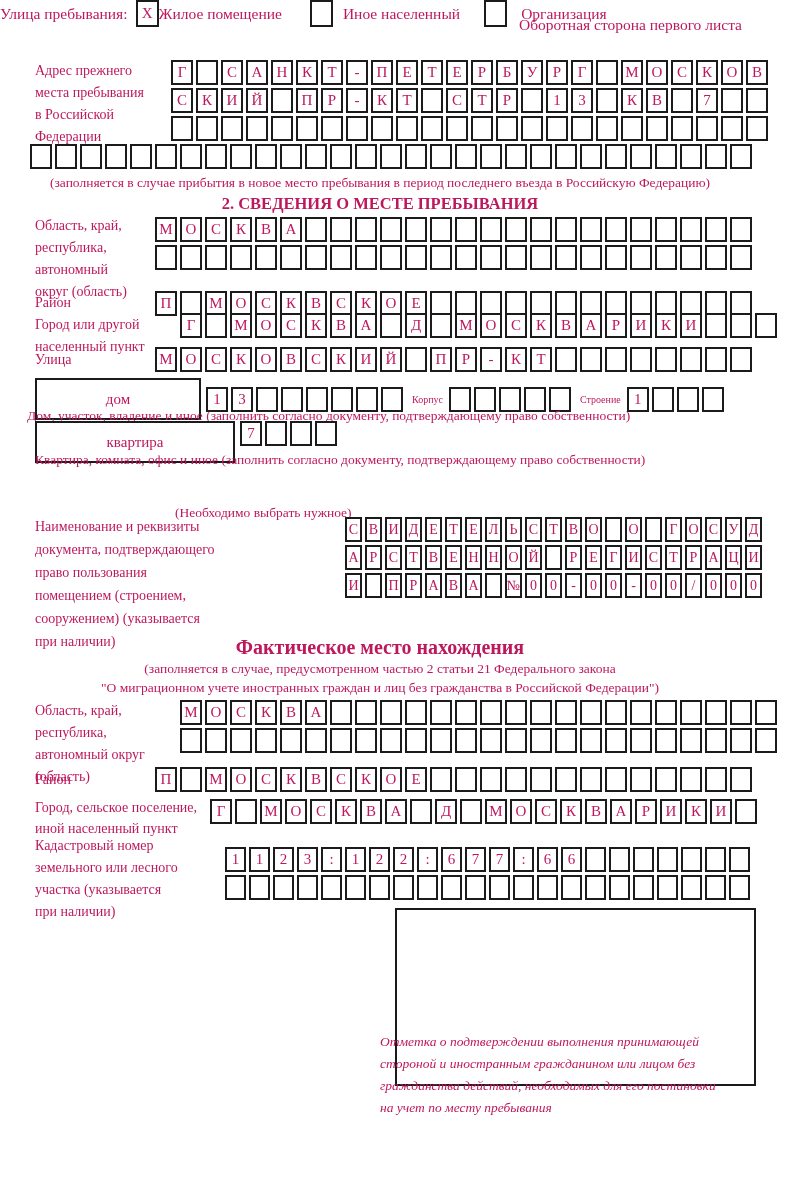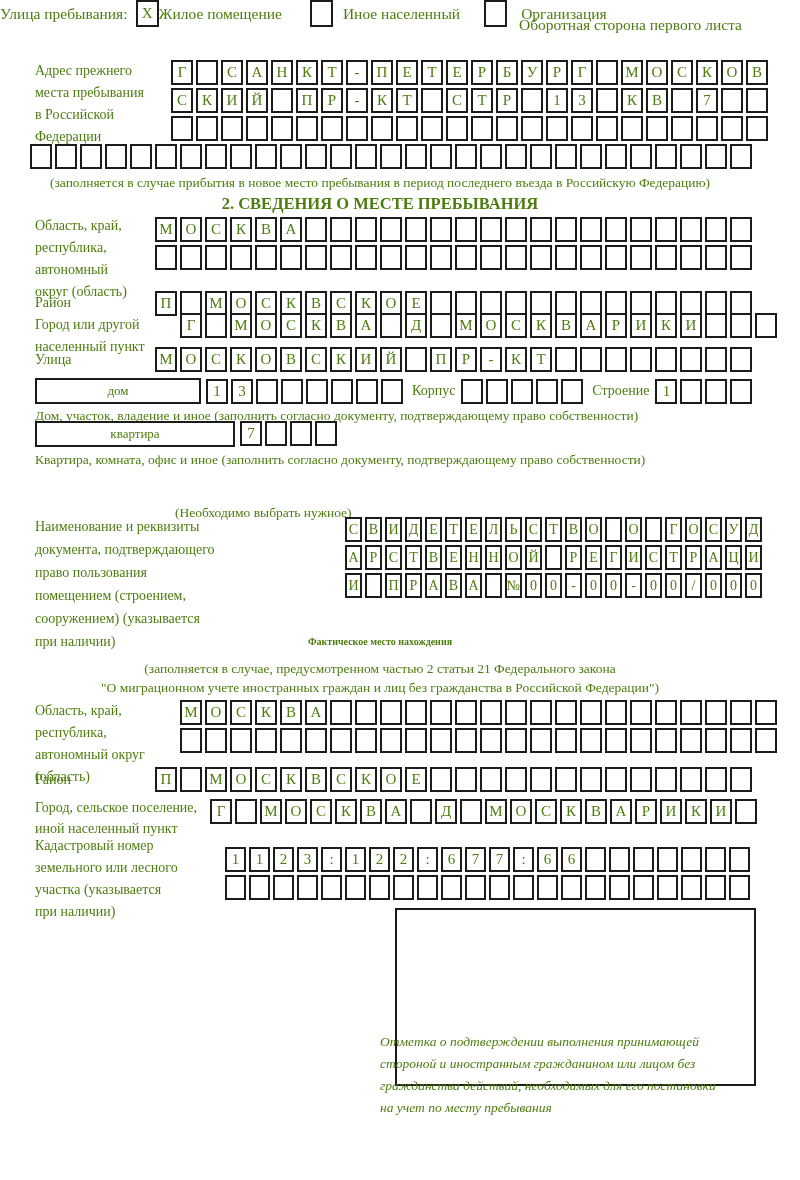--- a/index.html
+++ b/index.html
@@ -1,63 +1,63 @@
 <!DOCTYPE html>
 <html><head>
 <meta charset="utf-8">
 <style>
   html,body{margin:0;padding:0;background:#fff;}
   .page{position:relative;width:800px;height:1180px;background:#fff;overflow:hidden;
-        font-family:"Liberation Serif","DejaVu Serif",serif;color:#4d7c0f;}
+        font-family:"Liberation Serif","DejaVu Serif",serif;color:#be185d;}
   .lbl{position:absolute;font-size:14px;line-height:22px;white-space:pre-line;}
   .cap{position:absolute;font-size:13.5px;}
   .center{left:0;width:760px;text-align:center;}
   .cells{display:flex;gap:3px;}
   .abs{position:absolute;}
   .rowcol .cells{margin-bottom:3px;}
   .cell{width:22px;height:25px;border:2px solid #1b1b1b;box-sizing:border-box;flex:0 0 auto;
         display:flex;align-items:center;justify-content:center;font-size:15px;background:#fff;}
   .w21 .cell{width:21px;}
   .sm .cell{width:17px;font-size:14px;}
-  .wide-box{height:26px;border:2px solid #1b1b1b;box-sizing:border-box;display:flex;
-        align-items:center;justify-content:center;font-size:13px;background:#fff;}
+  .wide-box{height:42px;border:2px solid #1b1b1b;box-sizing:border-box;display:flex;
+        align-items:center;justify-content:center;font-size:15px;background:#fff;}
   .checkbox{width:23px;height:27px;border:2px solid #1b1b1b;box-sizing:border-box;display:flex;
         align-items:center;justify-content:center;font-size:15px;background:#fff;flex:0 0 auto;}
   #header-note{position:absolute;top:16px;right:58px;font-size:15.5px;}
   #prev-label{top:60px;left:35px;width:140px;}
   #prev-rows{top:60px;left:171px;}
   #prev-full-row{top:144px;left:30px;}
   #prev-caption{top:175px;}
   #sec2-title{position:absolute;top:194px;font-size:16.5px;font-weight:bold;}
   #region-label{top:215px;left:35px;width:120px;}
   #region-rows{top:217px;left:155px;}
   #district-label{top:292px;left:35px;}
   #district-boxes{top:291px;left:155px;}
   #city-label{top:314px;left:35px;width:145px;}
   #city-boxes{top:313px;left:180px;}
   #street-label{top:349px;left:35px;}
   #street-boxes{top:347px;left:155px;}
   #house-row{top:378px;left:35px;display:flex;align-items:center;}
   #house-type{width:166px;margin-right:5px;}
-  .inline-lbl{font-size:14px;margin:0 6px 0 9px;white-space:nowrap;}
-  #house-caption{top:408px;left:35px;}
+  .inline-lbl{font-size:10px;margin:0 6px 0 9px;white-space:nowrap;}
+  #house-caption{top:408px;left:27px;}
   #apt-row{top:421px;left:35px;display:flex;align-items:flex-start;}
   #apt-type{width:200px;margin-right:5px;}
   #apt-caption{top:452px;left:35px;}
   #stay-row{top:470px;left:35px;display:flex;align-items:center;font-size:15.5px;}
   #stay-row .cb1{margin-left:8px;}
   #stay-row .ol1{}
   #stay-row .cb2{margin-left:28px;}
   #stay-row .ol2{margin-left:10px;}
   #stay-row .cb3{margin-left:24px;}
   #stay-row .ol3{margin-left:14px;}
   #stay-note{top:497px;left:175px;margin-top:8px;}
   #doc-label{top:515px;left:35px;width:300px;line-height:23px;}
   #doc-rows{top:517px;left:345px;}
-  #fact-title{position:absolute;top:636px;font-size:10px;font-weight:bold;}
+  #fact-title{position:absolute;top:636px;font-size:20px;font-weight:bold;}
   #fact-cap1{top:661px;}
   #fact-cap2{top:680px;}
   #fact-region-label{top:700px;left:35px;width:150px;}
   #fact-region-rows{top:700px;left:180px;}
   #fact-district-label{top:769px;left:35px;}
   #fact-district-boxes{top:767px;left:155px;}
   #fact-city-label{top:797px;left:35px;width:180px;line-height:21px;}
   #fact-city-boxes{top:799px;left:210px;}
   #fact-cad-label{top:835px;left:35px;width:185px;}
   #fact-cad-rows{top:847px;left:225px;}

